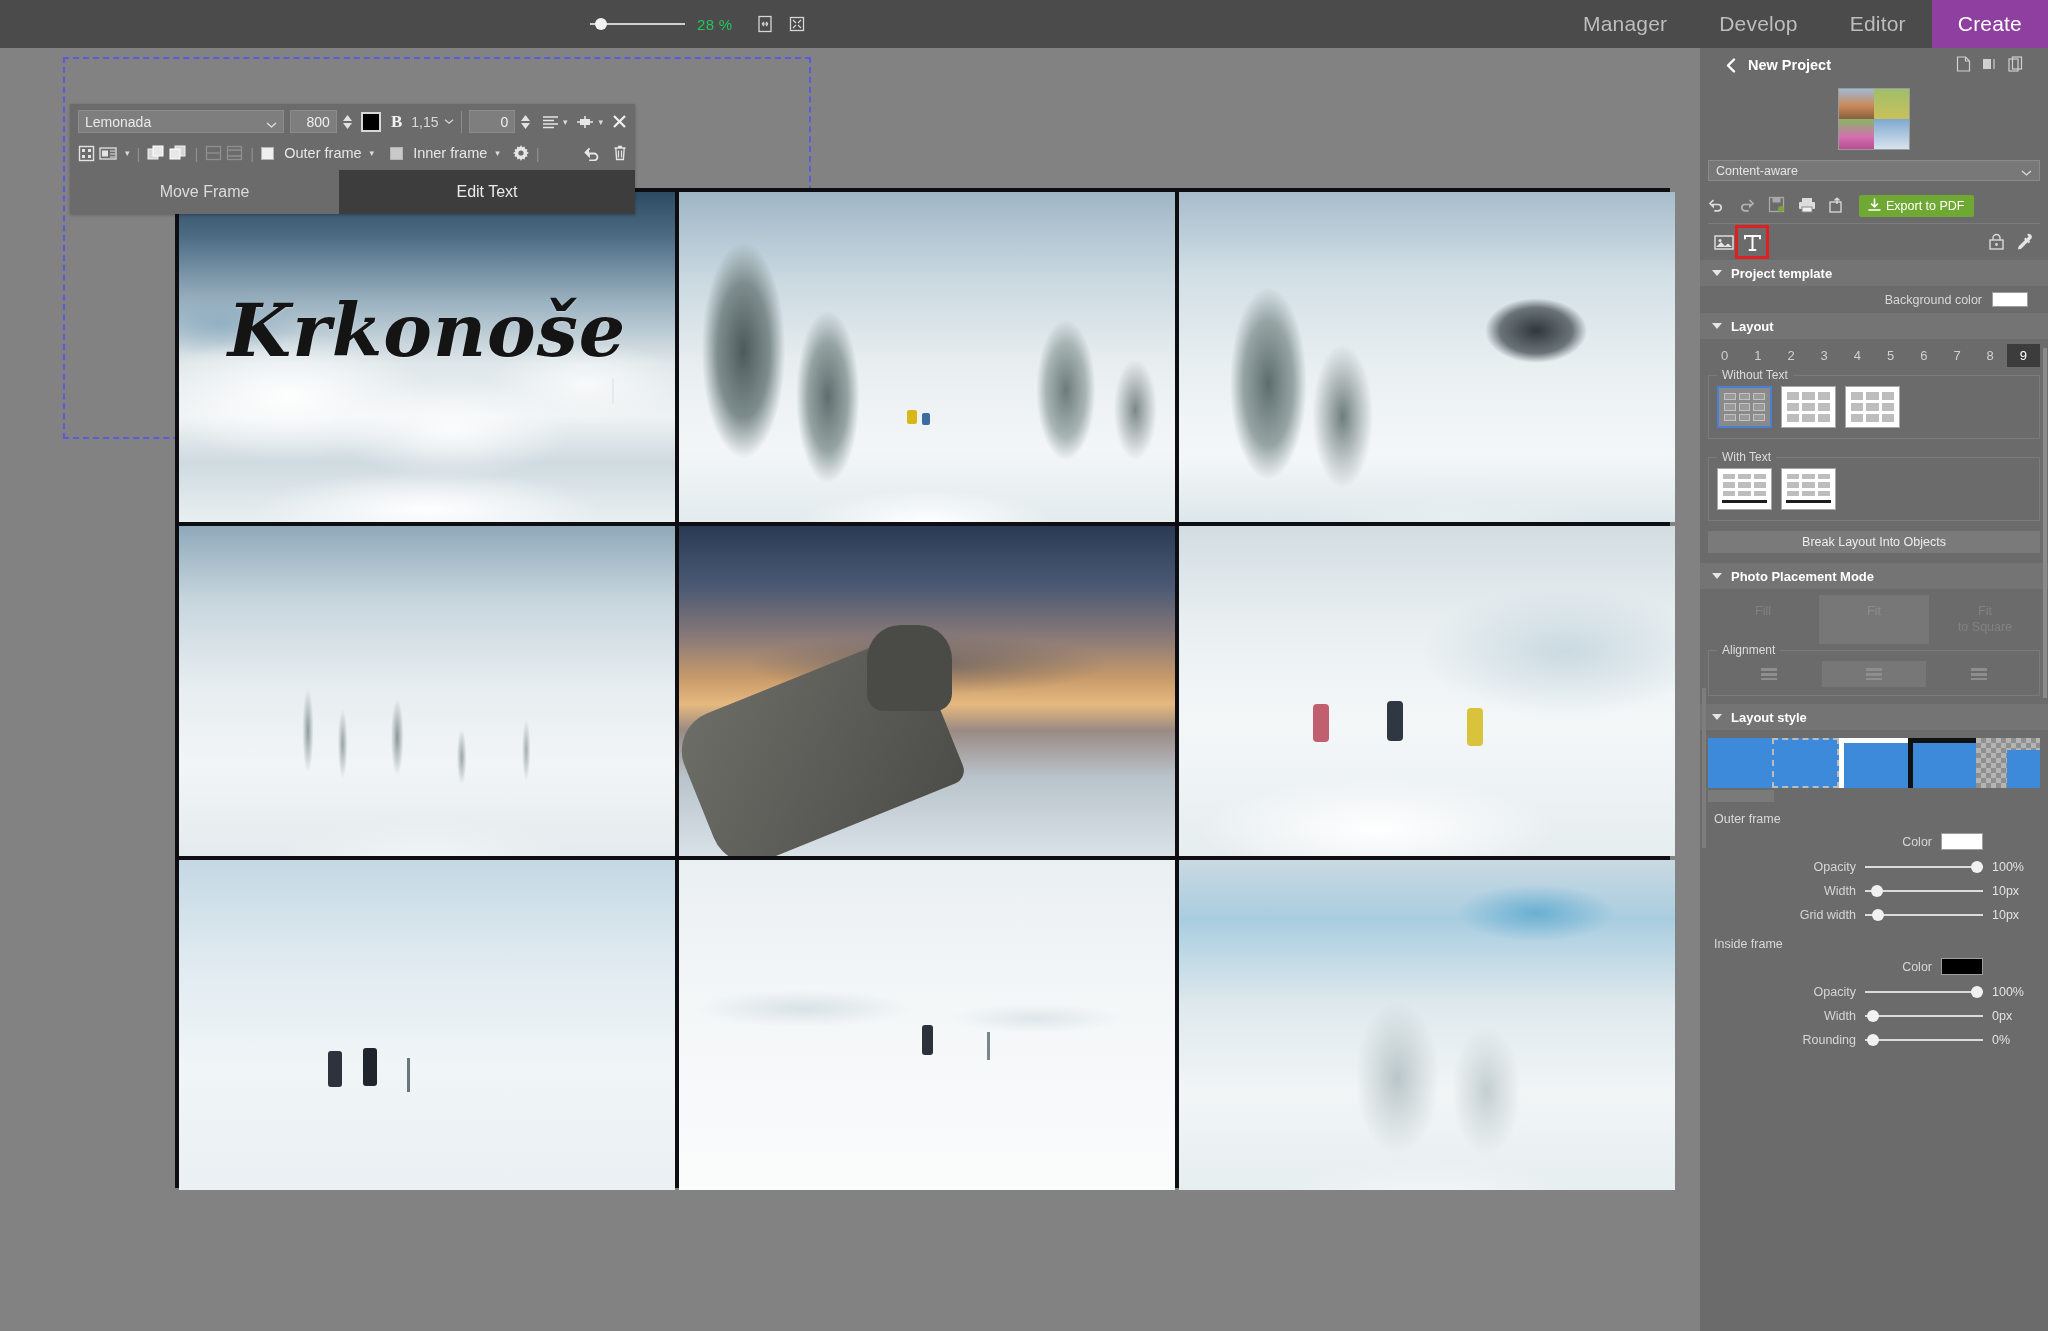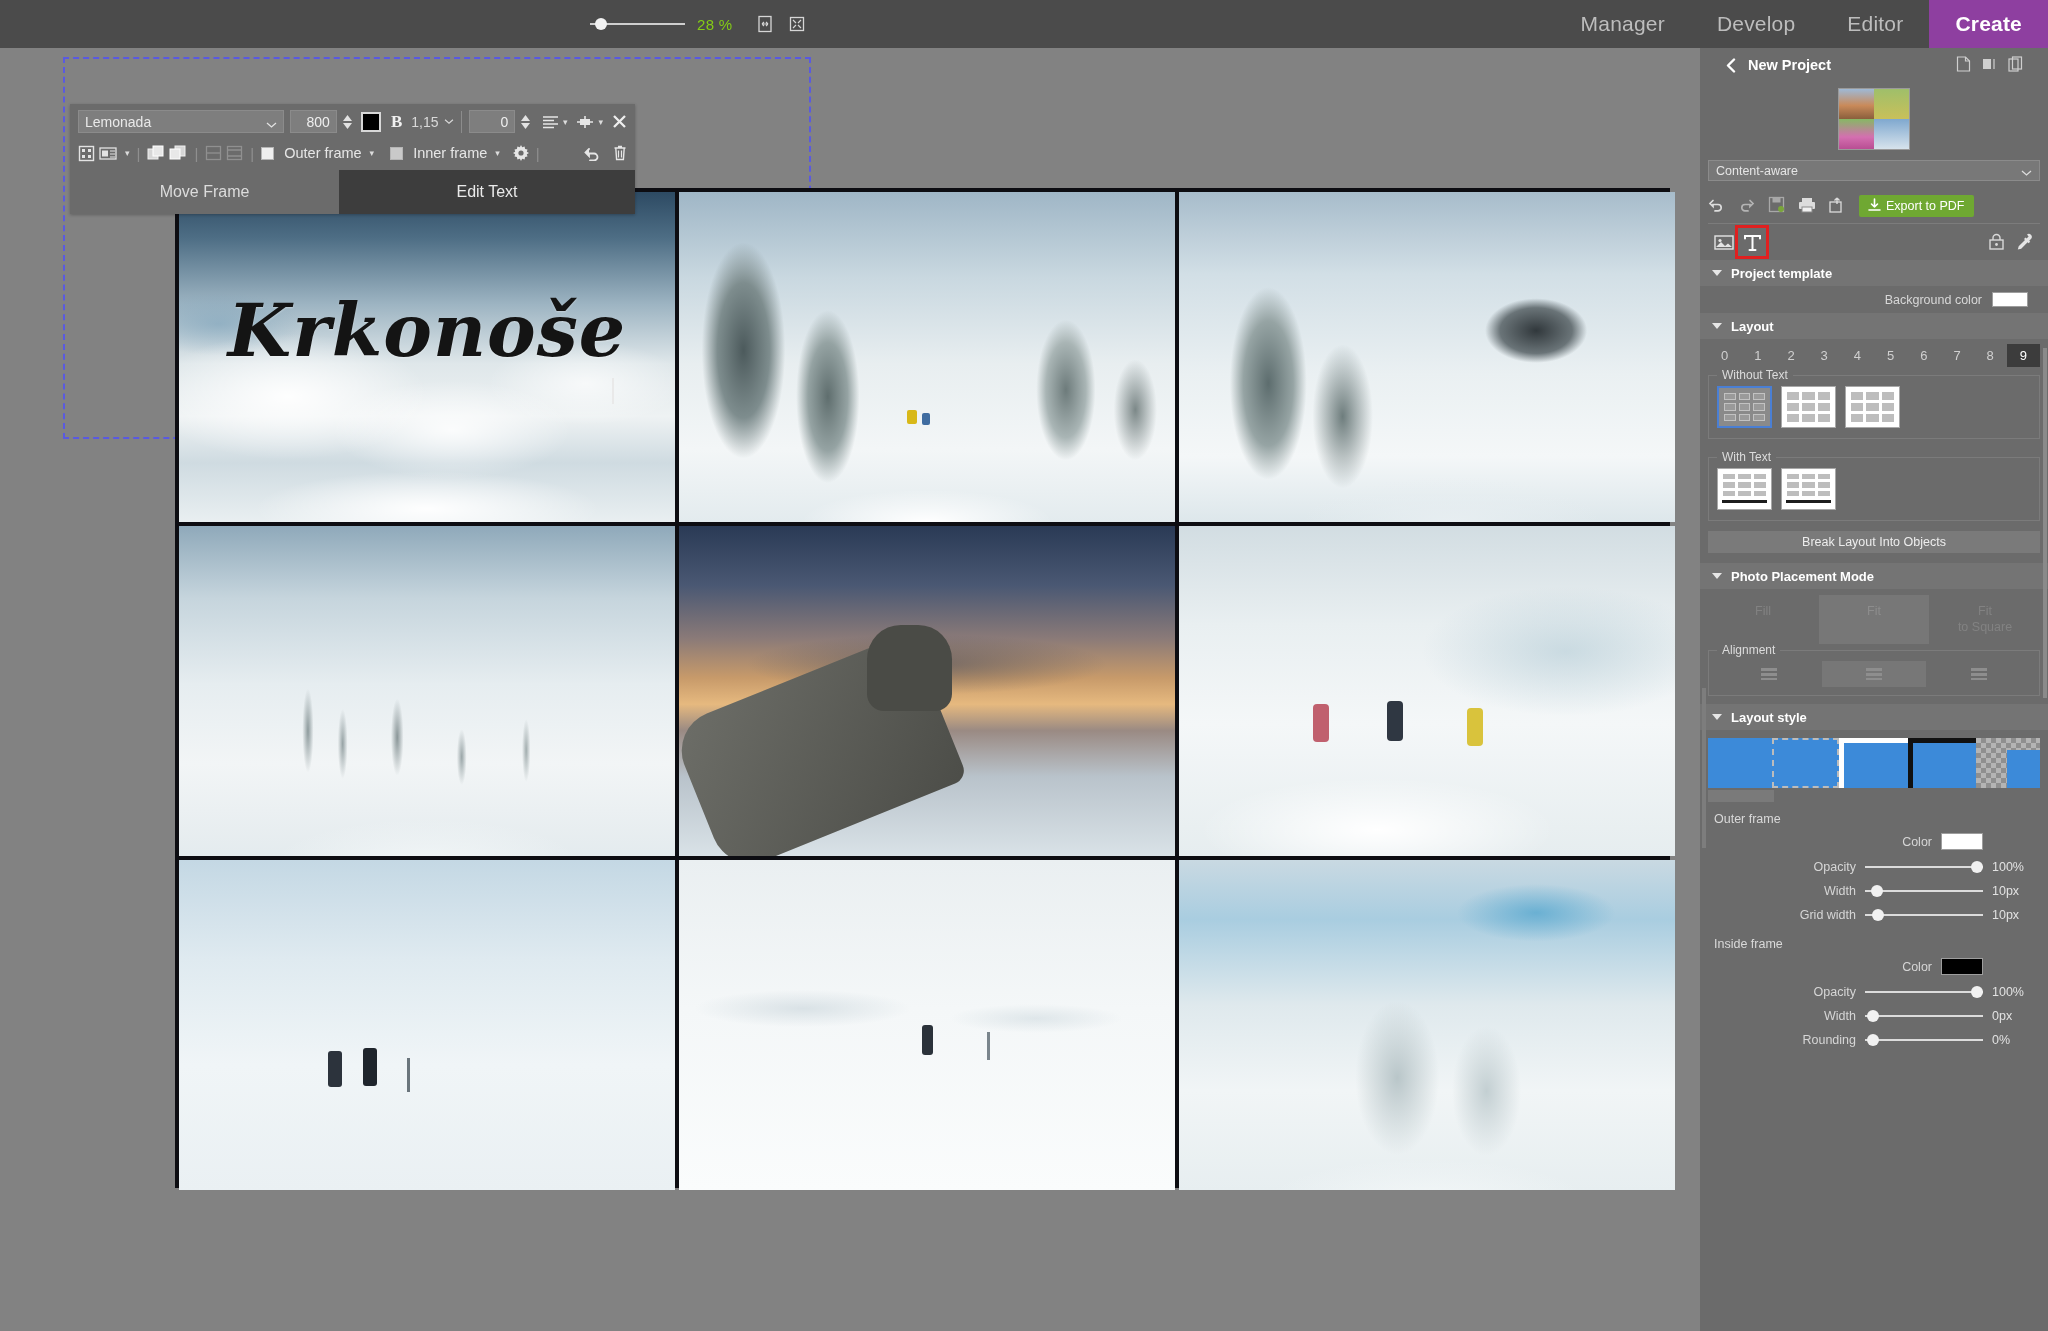--- a/index.html
+++ b/index.html
@@ -21,33 +21,33 @@
   .zoom-wrap {
     position: absolute; left: 590px; top: 0; height: 48px;
     display: flex; align-items: center; gap: 12px;
   }
   .zoom-slider { position: relative; width: 95px; height: 14px; display: flex; align-items: center; }
   .zoom-track { position: absolute; left: 0; top: 6px; width: 95px; height: 2px; background: #cfcfcf; }
   .zoom-knob {
     position: absolute; left: 5px; top: 1px; width: 12px; height: 12px;
     background: #f2f2f2; border-radius: 50%;
   }
-  .zoom-pct { color: #84cc16; font-size: 15px; letter-spacing: .3px; width: 46px; }
+  .zoom-pct { color: #22c55e; font-size: 15px; letter-spacing: .3px; width: 46px; }
   .ico-btn {
     width: 20px; height: 20px; display: inline-flex; align-items: center; justify-content: center;
     color: #d6d6d6;
   }
   .ico-btn svg { display: block; }
 
   .nav { position: absolute; right: 0; top: 0; height: 48px; display: flex; align-items: stretch; }
   .nav-item {
     display: flex; align-items: center; padding: 0 26px;
     color: #bdbdbd; font-size: 21px; letter-spacing: .2px;
   }
-  .nav-item.active { background: #8e3fa0; color: #ffffff; font-weight: bold; padding: 0 26px; }
+  .nav-item.active { background: #8e3fa0; color: #ffffff; font-weight: normal; padding: 0 26px; }
 
   
   .canvas-area {
     position: absolute; left: 0; top: 48px; width: 1700px; height: 1283px;
     background: #828282;
     overflow: hidden;
   }
 
   
   .sel-rect {

